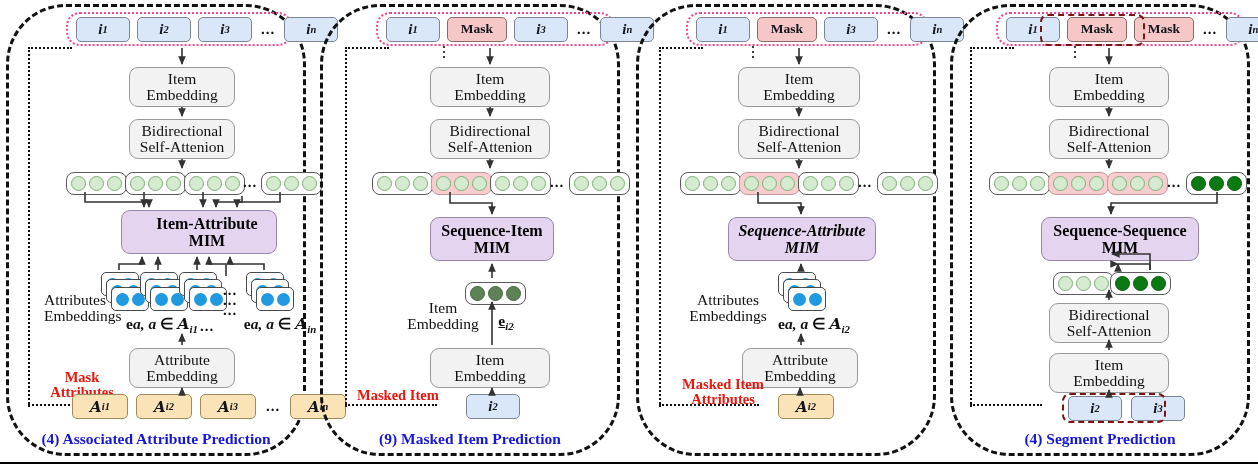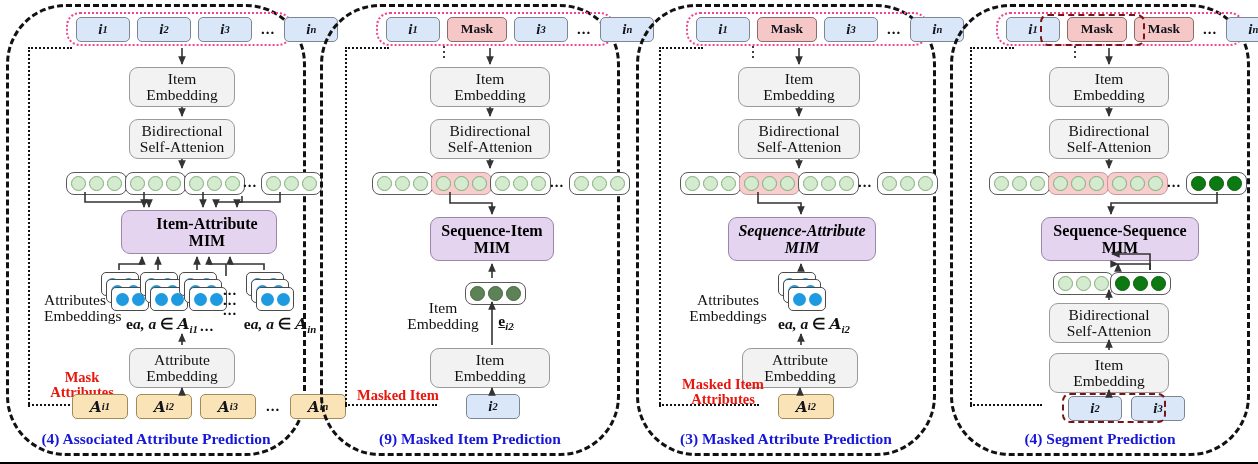--- a/index.html
+++ b/index.html
@@ -426,21 +426,20 @@
     <div>Attributes</div>
   </div>
 
   <div style="position:absolute;left:778px;top:394px;">
     <span class="tok attr">
         <span class="scr">A</span>
         <sub style="font-style:italic"><em class="it">i</em>2</sub>
       </span>
   </div>
 
-  <div class="caption" style="left:636px;top:430px;width:300px;">(3) Masked Attribute Prediction</div>
 
   <div class="panel p4"></div>
 
   <div class="dotroute" style="left:970px;top:47px;width:42px;height:358px;"></div>
   <div class="dotarrow" style="left:970px;top:404px;width:72px;"></div>
 
   <div class="tokrow" style="left:996px;top:12px;width:248px;height:34px;">
     <span class="tok">
         <em class="it">i</em>
         <sub>1</sub>

